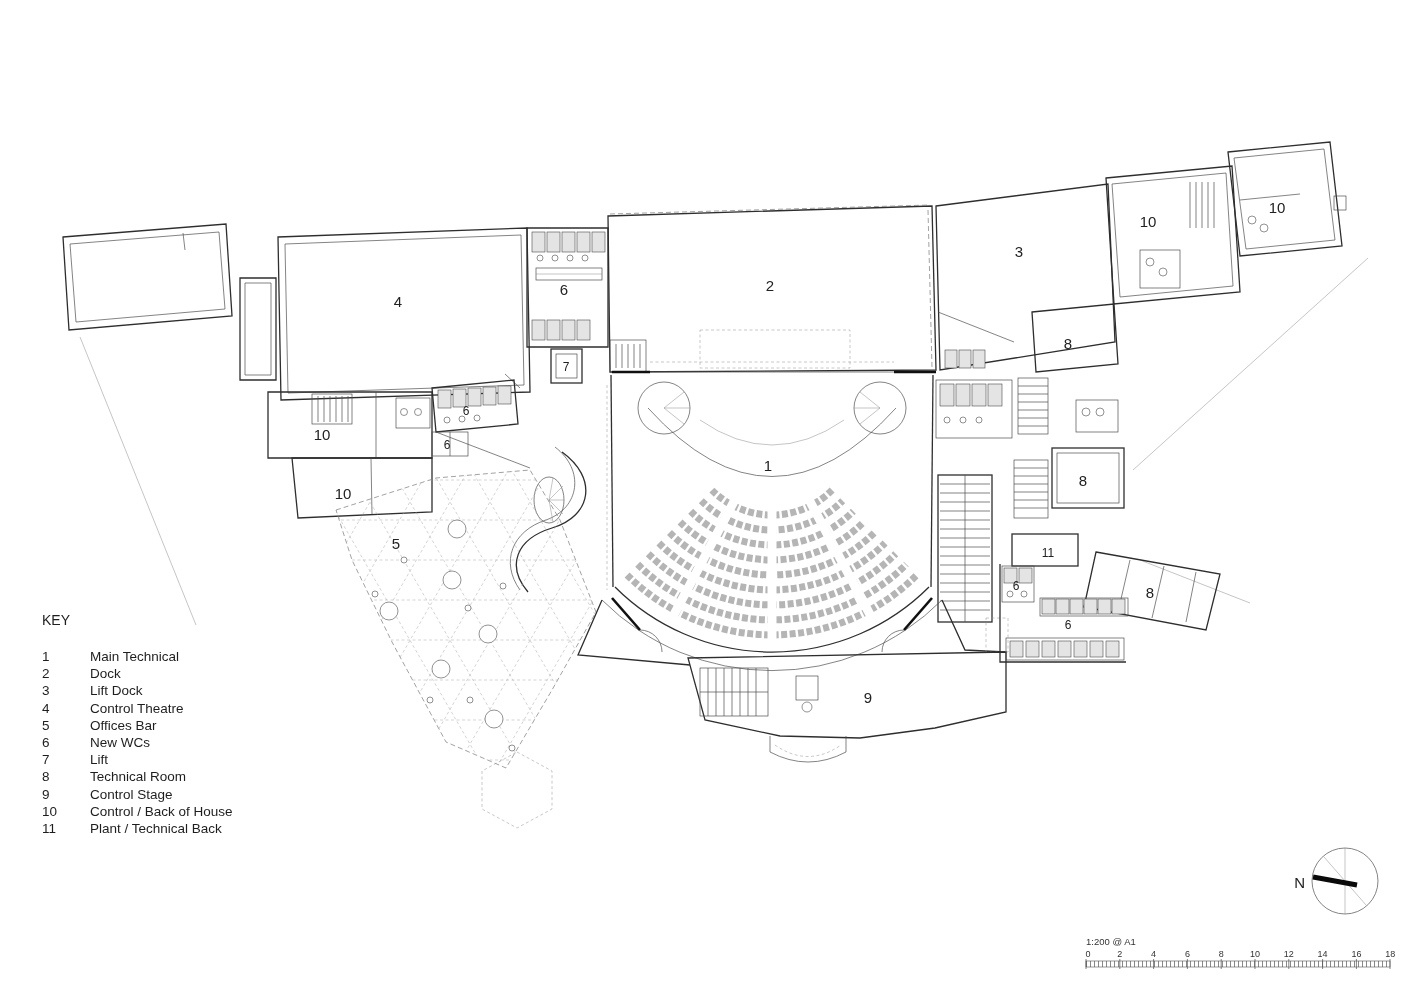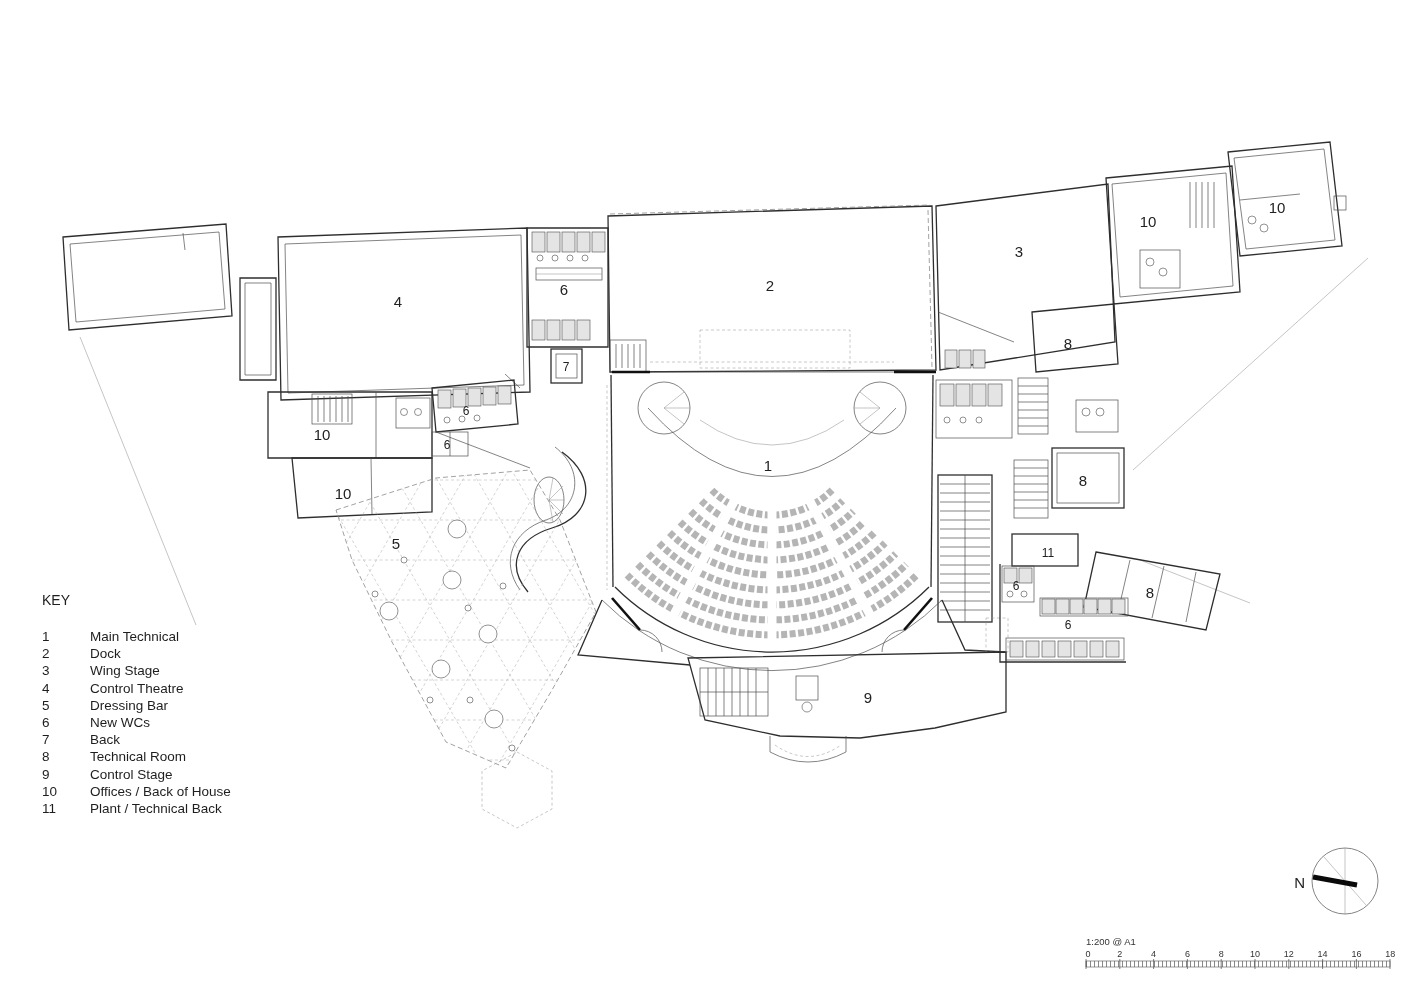--- a/index.html
+++ b/index.html
@@ -18,21 +18,21 @@
   .stall{fill:#e4e4e4;stroke:#4a4a4a;stroke-width:0.6;}
   .fix{fill:#ffffff;stroke:#4a4a4a;stroke-width:0.6;}
   .bold{stroke:#101010;stroke-width:2.6;fill:none;}
   .roomlabel{font:15px "Liberation Sans",sans-serif;fill:#222;text-anchor:middle;}
   .smalllabel{font:12px "Liberation Sans",sans-serif;fill:#222;text-anchor:middle;}
   .captionlabel{font:9.5px "Liberation Sans",sans-serif;fill:#333;}
   .ticklabel{font:9px "Liberation Sans",sans-serif;fill:#333;text-anchor:middle;}
   .northlabel{font:15px "Liberation Sans",sans-serif;fill:#222;text-anchor:end;}
   
   #key{position:absolute;left:42px;top:592px;width:280px;}
-  #key .key-title{font-size:14px;margin-bottom:20px;}
+  #key .key-title{font-size:14px;margin-bottom:20px;margin-top:20px;}
   #key .key-row{display:flex;font-size:13.5px;line-height:17.2px;}
   #key .key-num{width:48px;flex:0 0 48px;}
   #key .key-label{flex:1;}
 </style>
 </head>
 <body>
 
 <div id="page">
 
 <svg width="1414" height="1000" viewBox="0 0 1414 1000">
@@ -430,49 +430,49 @@
     <div class="key-row">
       <span class="key-num">1</span>
       <span class="key-label">Main Technical</span>
     </div>
     <div class="key-row">
       <span class="key-num">2</span>
       <span class="key-label">Dock</span>
     </div>
     <div class="key-row">
       <span class="key-num">3</span>
-      <span class="key-label">Wing Stage</span>
+      <span class="key-label">Lift Dock</span>
     </div>
     <div class="key-row">
       <span class="key-num">4</span>
       <span class="key-label">Control Theatre</span>
     </div>
     <div class="key-row">
       <span class="key-num">5</span>
-      <span class="key-label">Dressing Bar</span>
+      <span class="key-label">Offices Bar</span>
     </div>
     <div class="key-row">
       <span class="key-num">6</span>
       <span class="key-label">New WCs</span>
     </div>
     <div class="key-row">
       <span class="key-num">7</span>
-      <span class="key-label">Back</span>
+      <span class="key-label">Lift</span>
     </div>
     <div class="key-row">
       <span class="key-num">8</span>
       <span class="key-label">Technical Room</span>
     </div>
     <div class="key-row">
       <span class="key-num">9</span>
       <span class="key-label">Control Stage</span>
     </div>
     <div class="key-row">
       <span class="key-num">10</span>
-      <span class="key-label">Offices / Back of House</span>
+      <span class="key-label">Control / Back of House</span>
     </div>
     <div class="key-row">
       <span class="key-num">11</span>
       <span class="key-label">Plant / Technical Back</span>
     </div>
   </div>
 
 </div>
 
 </body></html>

